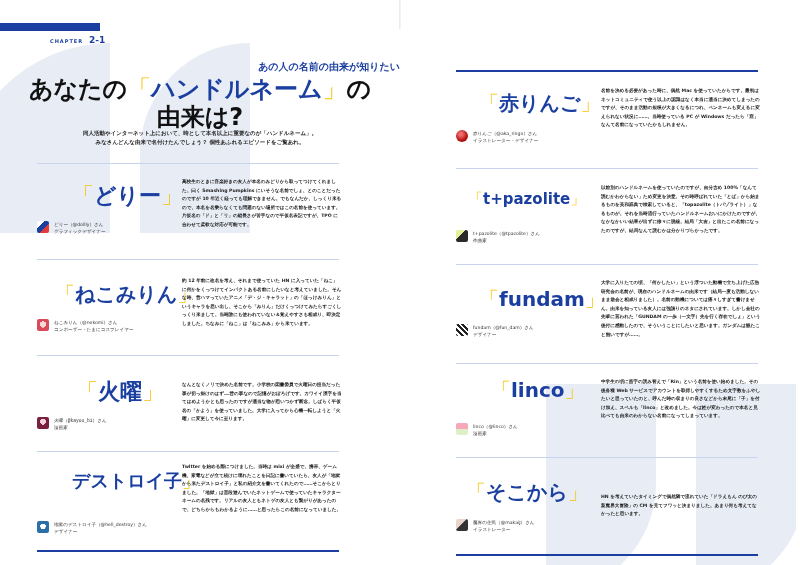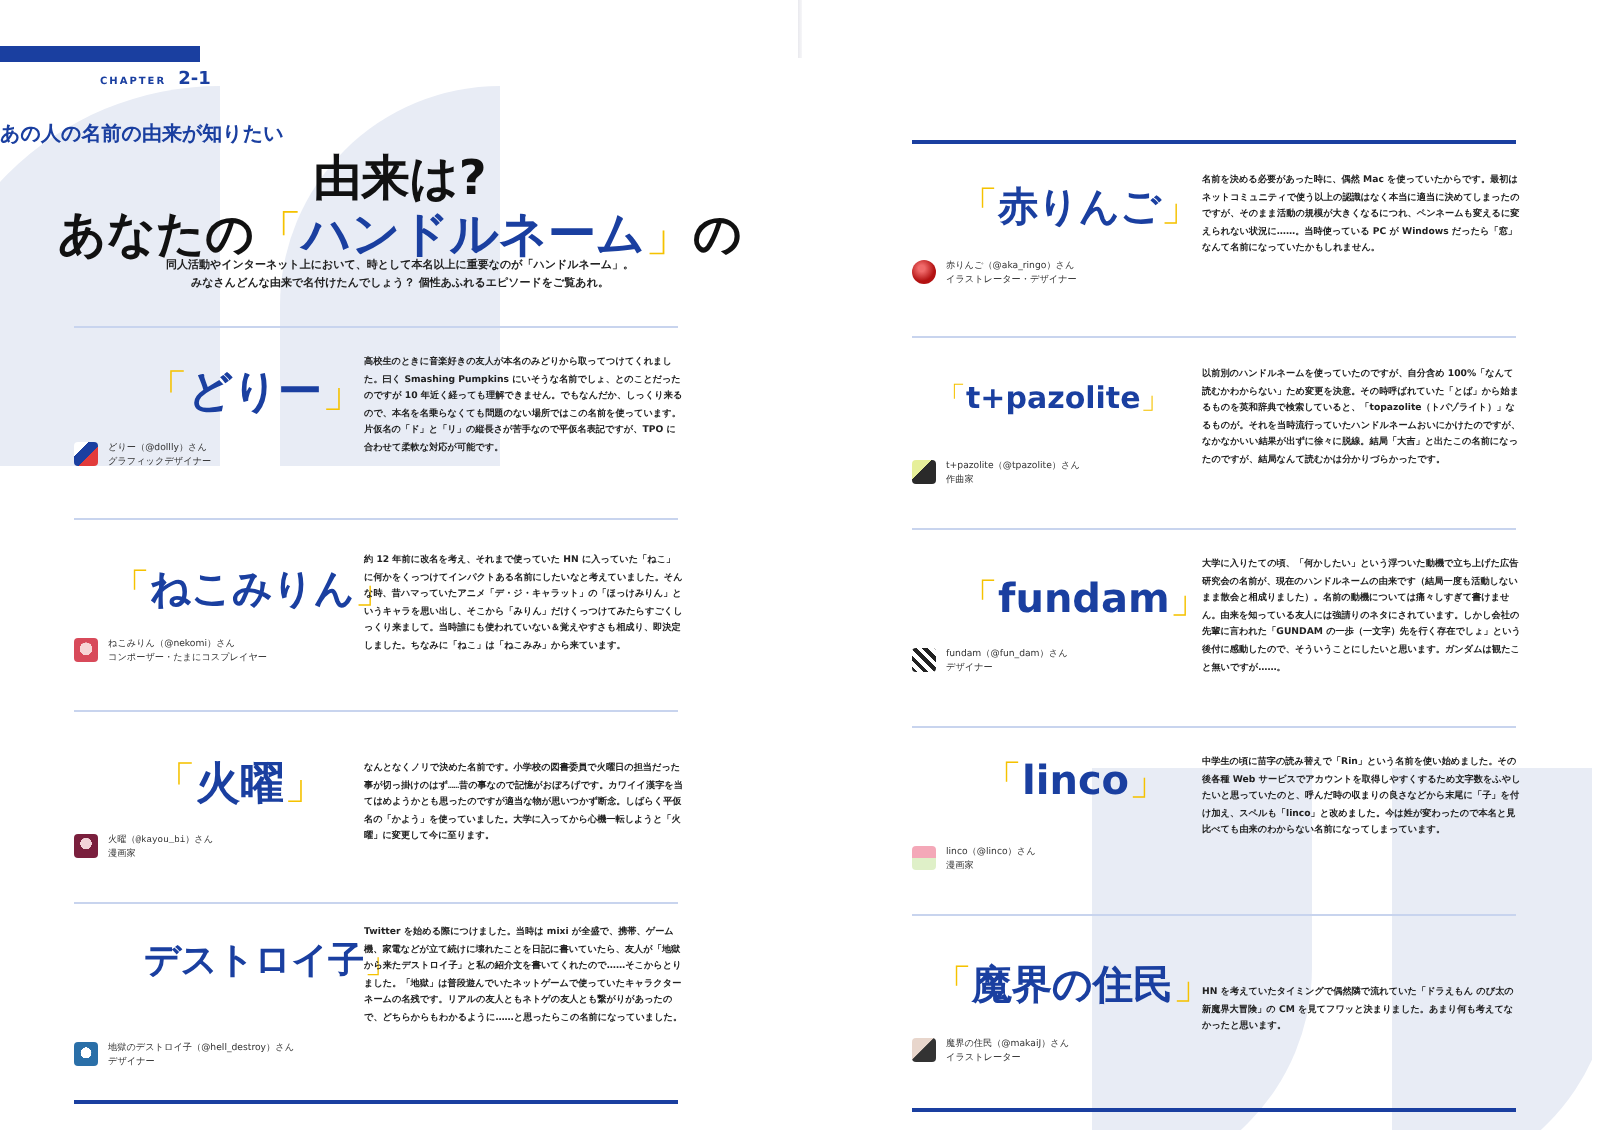--- a/index.html
+++ b/index.html
@@ -18,21 +18,21 @@
   .q1b { left: -40px; top: 120px; width: 150px; height: 90px; }
   .q2 { left: 140px; top: 20px; width: 110px; height: 190px; border-radius: 160px 0 0 0; }
   .q3 { left: 150px; top: 355px; width: 110px; height: 210px; border-radius: 0 0 160px 0; }
   .q4 { left: 300px; top: 355px; width: 110px; height: 210px; border-radius: 0 0 170px 0; }
 
   .topbar { position: absolute; left: 0; top: 0; width: 100px; height: 8px; background: #1a3fa0; z-index: 2; }
   .chapter { position: absolute; left: 50px; top: 12px; z-index: 2; display: flex; align-items: baseline; gap: 6px; }
   .chapter-label { font-size: 5px; letter-spacing: 1px; color: #1a3fa0; font-weight: bold; }
   .chapter-num { font-size: 9px; color: #1a3fa0; font-weight: bold; }
 
-  .kicker { position: absolute; left: 0; width: 400px; top: 37px; text-align: left; font-size: 10px; font-weight: bold; color: #1a3fa0; z-index: 2; }
+  .kicker { position: absolute; left: 0; width: 400px; top: 37px; text-align: right; font-size: 10px; font-weight: bold; color: #1a3fa0; z-index: 2; }
   .title { position: absolute; left: 0; width: 400px; top: 52px; text-align: center; font-size: 24px; font-weight: bold; line-height: 28px; color: #111; z-index: 2; }
   .title .hl { color: #1a3fa0; }
   .title .br { color: #f5c200; font-weight: normal; }
   .lead { position: absolute; left: 0; width: 400px; top: 106px; text-align: center; font-size: 5.5px; line-height: 9px; font-weight: bold; color: #222; z-index: 2; }
 
   .rule-light { position: absolute; height: 1px; background: #c8d4ee; z-index: 2; }
   .rule-heavy { position: absolute; height: 2px; background: #1a3fa0; z-index: 2; }
 
   .entry { position: absolute; z-index: 2; }
   .name { position: absolute; font-weight: bold; color: #1a3fa0; white-space: nowrap; }
@@ -55,24 +55,24 @@
     <div class="deco q2"></div>
 
     <div class="topbar"></div>
     <div class="chapter">
       <span class="chapter-label">CHAPTER</span>
       <span class="chapter-num">2-1</span>
     </div>
 
     <div class="kicker">あの人の名前の由来が知りたい</div>
     <div class="title">
-      <div>由来は?</div>
       <div>
         <span>あなたの</span><span class="br">「</span><span class="hl">ハンドルネーム</span><span class="br">」</span><span>の</span>
       </div>
+      <div>由来は?</div>
     </div>
     <div class="lead">
       <div>同人活動やインターネット上において、時として本名以上に重要なのが「ハンドルネーム」。</div>
       <div>みなさんどんな由来で名付けたんでしょう？ 個性あふれるエピソードをご覧あれ。</div>
     </div>
 
     <div class="rule-light" style="left:37px;width:302px;top:140px;"></div>
 
     <div class="entry" style="left:0;top:140px;width:368px;height:96px;">
       <div class="name" style="left:72px;top:18px;font-size:22px;">
@@ -207,21 +207,21 @@
           <div>漫画家</div>
         </div>
       </div>
       <div class="body" style="left:205px;top:15px;width:160px;">中学生の頃に苗字の読み替えで「Rin」という名前を使い始めました。その後各種 Web サービスでアカウントを取得しやすくするため文字数をふやしたいと思っていたのと、呼んだ時の収まりの良さなどから末尾に「子」を付け加え、スペルも「linco」と改めました。今は姓が変わったので本名と見比べても由来のわからない名前になってしまっています。</div>
     </div>
 
     <div class="rule-light" style="left:60px;width:302px;top:428px;"></div>
 
     <div class="entry" style="left:0;top:428px;width:400px;height:100px;">
       <div class="name" style="left:70px;top:22px;font-size:20px;">
-        <span class="br">「</span><span>魔界の住民</span><span class="br">」</span>
+        <span class="br">「</span><span>そこから</span><span class="br">」</span>
       </div>
       <div class="author" style="left:60px;top:62px;">
         <div class="avatar" style="background:linear-gradient(135deg,#e8d6cc 45%,#333 46%);"></div>
         <div class="author-text">
           <div>魔界の住民（@makaiJ）さん</div>
           <div>イラストレーター</div>
         </div>
       </div>
       <div class="body" style="left:205px;top:36px;width:160px;">HN を考えていたタイミングで偶然隣で流れていた「ドラえもん のび太の新魔界大冒険」の CM を見てフワッと決まりました。あまり何も考えてなかったと思います。</div>
     </div>

